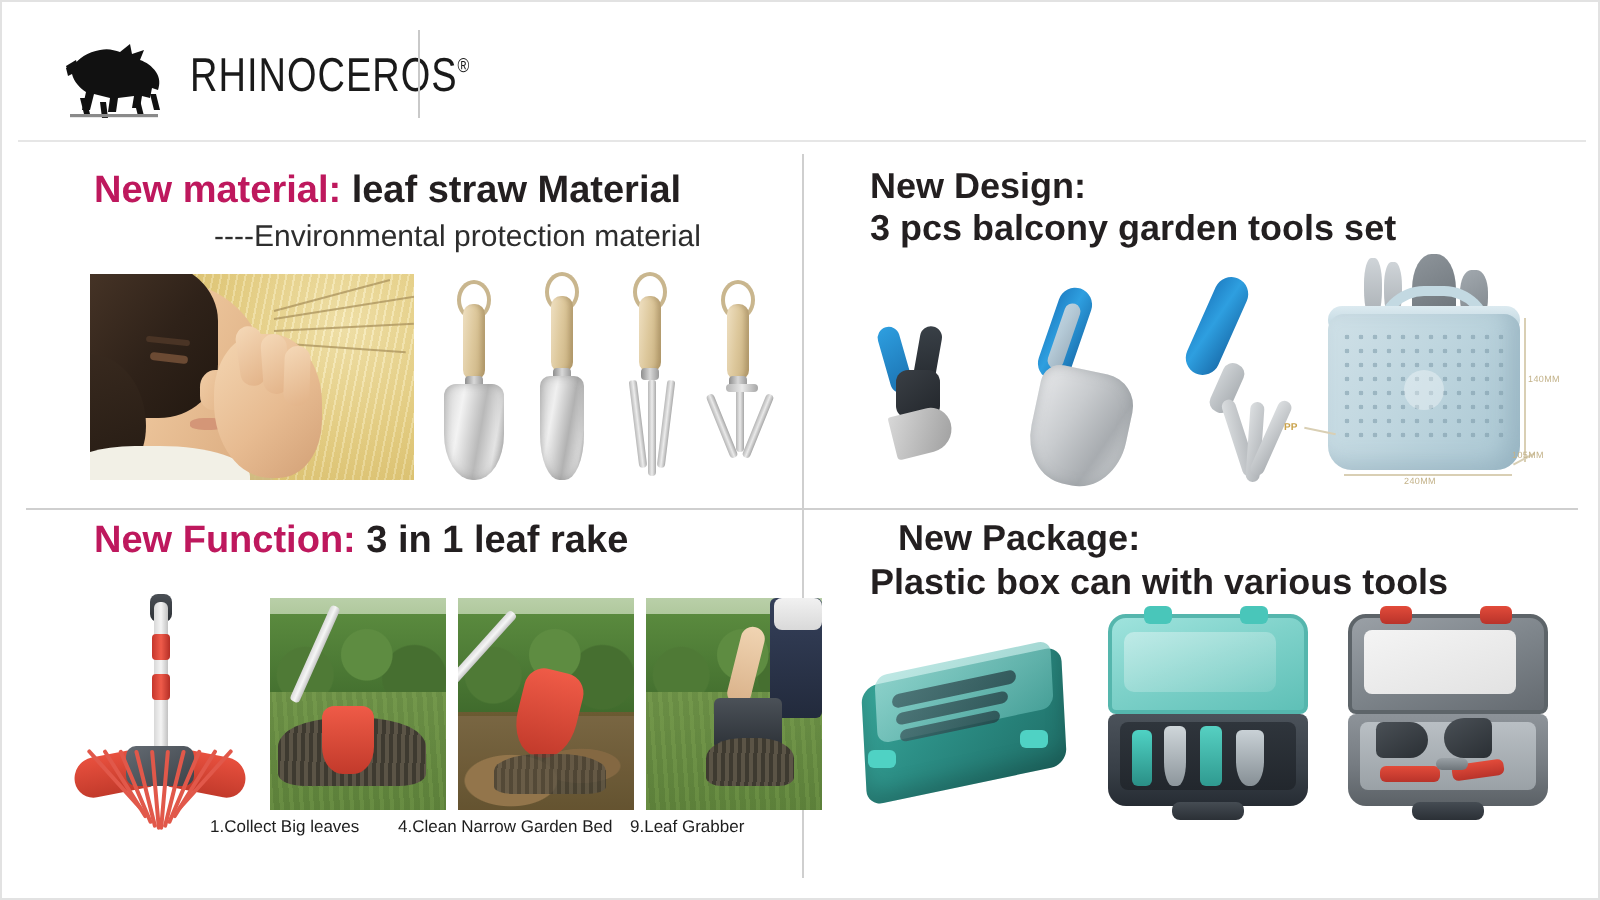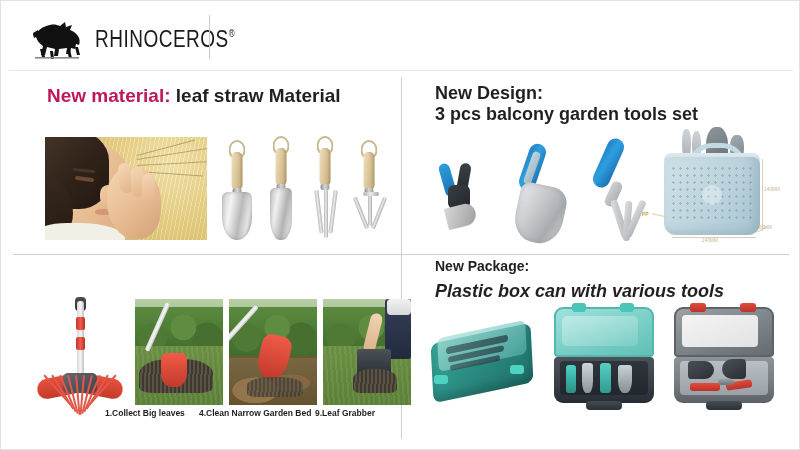--- a/index.html
+++ b/index.html
@@ -77,22 +77,22 @@
   .tl-sub{position:absolute;left:106px;top:33px;font-size:15px;}
 
   
   .tr-head{position:absolute;left:33px;top:6px;font-size:18px;}
   .tr-head2{position:absolute;left:33px;top:27px;font-size:18px;}
 
   
   .bl-head{position:absolute;left:46px;top:5px;font-size:19px;}
 
   
-  .br-head{position:absolute;left:33px;top:4px;font-size:14px;}
-  .br-head2{position:absolute;left:33px;top:26px;font-size:18px;font-style:italic;}
+  .br-head{position:absolute;left:47px;top:4px;font-size:18px;}
+  .br-head2{position:absolute;left:33px;top:26px;font-size:18px;}
 
   
   .photo{position:absolute;overflow:hidden;background:#fff;}
 
   
   .img-wheatwoman{left:44px;top:60px;width:162px;height:103px;}
   .ww-bg{position:absolute;inset:0;
     background:
       radial-gradient(circle at 78% 25%, #f6e9b4 0%, #e8d389 38%, #d8bd68 75%, #cdb05a 100%);
   }
@@ -260,21 +260,21 @@
   .gp-arm{position:absolute;background:linear-gradient(180deg,#f0d4b2,#d9b189);
     border-radius:10px;}
   .gp-jeans{position:absolute;background:linear-gradient(180deg,#35405a,#222a3c);
     border-radius:3px;}
   .gp-shirt{position:absolute;background:linear-gradient(180deg,#f1f1f1,#d9d9d9);
     border-radius:4px;}
   .gp-grabber{position:absolute;background:linear-gradient(180deg,#4b5158,#2c3137);
     border-radius:3px;}
 
   .gp-caption{
-    position:absolute;top:153px;font-size:8.5px;font-weight:bold;color:#1d1d1d;
+    position:absolute;top:153px;font-size:8.5px;font-weight:normal;color:#1d1d1d;
     white-space:nowrap;
   }
   .cap1{left:104px;} .cap2{left:198px;} .cap3{left:314px;}
 
   
   .tbox{position:absolute;top:52px;}
   .tb1{left:24px;width:112px;height:98px;}
   .tb2{left:148px;width:108px;height:100px;}
   .tb3{left:268px;width:108px;height:100px;}
 
@@ -338,20 +338,21 @@
 
 
     <div class="header-rule"></div>
   </div>
 
   <div class="v-divider"></div>
   <div class="h-divider"></div>
 
   <div class="quad q-tl">
     <div class="heading tl-head"><span class="red">New material:</span><span> leaf straw Material</span></div>
+    <div class="subline tl-sub">----Environmental protection material</div>
 
     <div class="photo img-wheatwoman">
       <div class="ww-bg"></div>
       <div class="ww-blur"></div>
       <div class="ww-straw"></div>
       <div class="ww-strand" style="left:92px;top:22px;width:74px;transform:rotate(-9deg);"></div>
       <div class="ww-strand" style="left:92px;top:28px;width:70px;transform:rotate(-3deg);"></div>
       <div class="ww-strand" style="left:92px;top:34px;width:66px;transform:rotate(4deg);"></div>
       <div class="ww-strand" style="left:92px;top:18px;width:60px;transform:rotate(-15deg);"></div>
       <div class="ww-head"></div>
@@ -449,20 +450,21 @@
         <div class="dim-txt" style="left:44px;top:109px;">240MM</div>
         <div class="dim-line" style="left:98px;top:100px;width:12px;height:1px;transform:rotate(-28deg);"></div>
         <div class="dim-txt" style="left:98px;top:96px;">105MM</div>
         <div class="pp-txt" style="left:-16px;top:82px;">PP</div>
         <div class="dim-line" style="left:-6px;top:86px;width:16px;height:1px;transform:rotate(12deg);"></div>
       </div>
     </div>
   </div>
 
   <div class="quad q-bl">
+    <div class="heading bl-head"><span class="red">New Function:</span><span> 3 in 1 leaf rake</span></div>
 
     <div class="photo img-rake">
       <div class="rk-grip"></div>
       <div class="rk-pole"></div>
       <div class="rk-band" style="top:20px;"></div>
       <div class="rk-band" style="top:40px;"></div>
       <div class="rk-wingL"></div>
       <div class="rk-wingR"></div>
       <div class="rk-hub"></div>
       <div class="rk-fan" style="left:12px;transform:rotate(-42deg);"></div>

